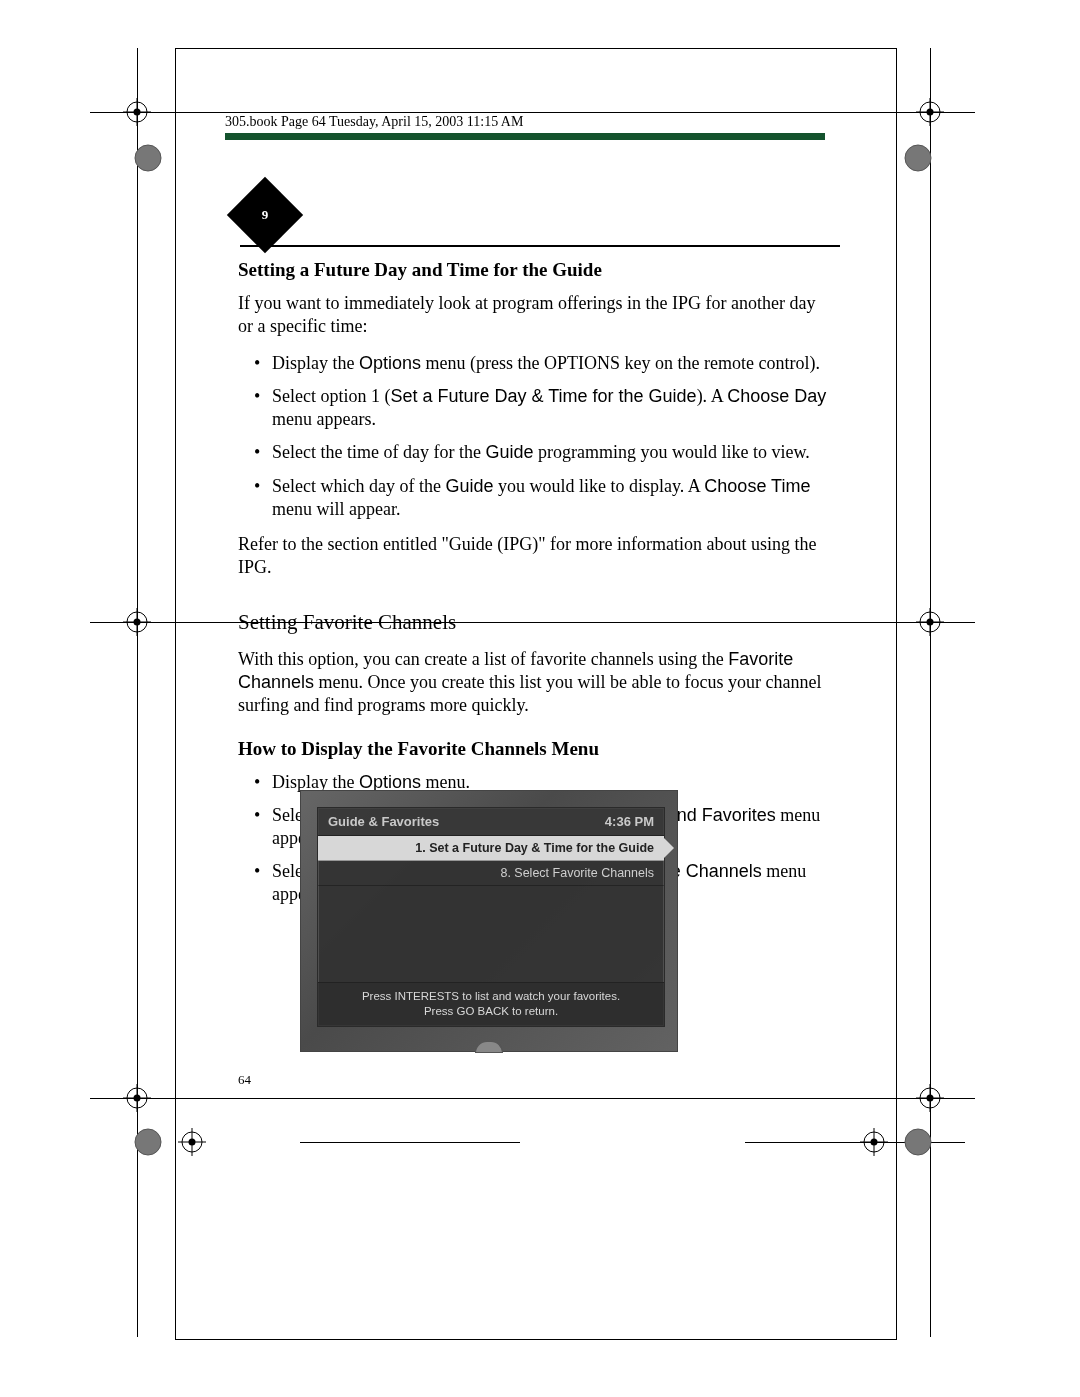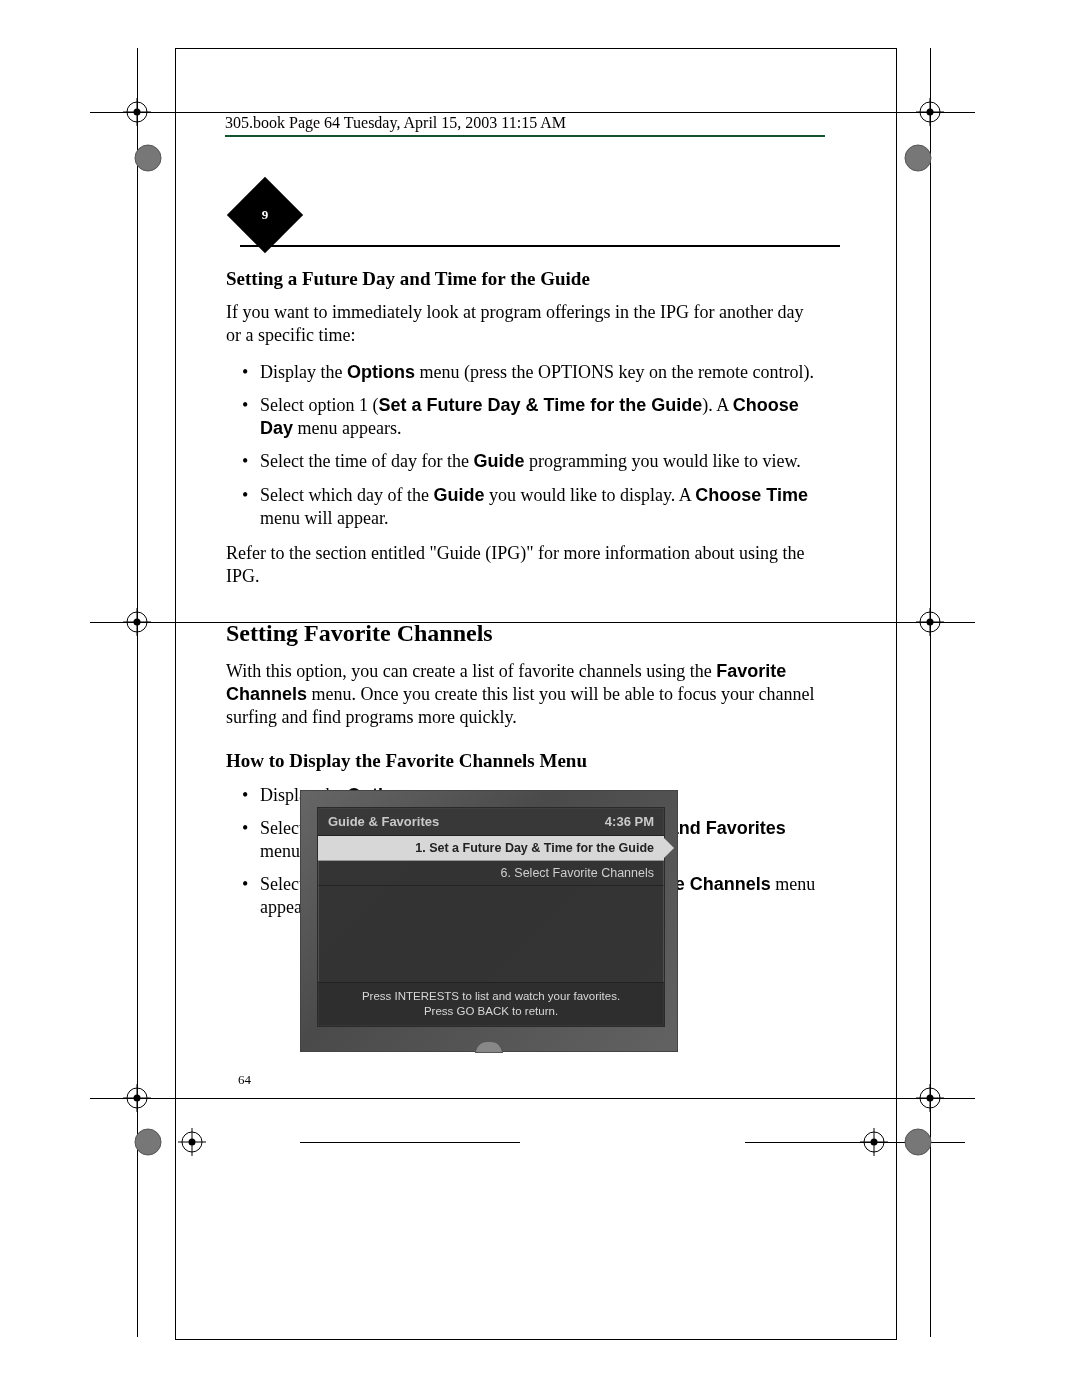--- a/index.html
+++ b/index.html
@@ -50,22 +50,22 @@
     position: absolute;
     transform: translate(-50%, -50%);
   }
   .dot svg { display: block; }
   
   .header-bar {
     position: absolute;
     left: 225px;
     width: 600px;
     top: 114px;
-    border-bottom: 2px solid #14532d;
-    font-size: 16px;
+    border-bottom: 7px solid #14532d;
+    font-size: 14px;
     padding-bottom: 3px;
   }
   
   .diamond {
     position: absolute;
     left: 238px;
     top: 188px;
     width: 54px;
     height: 54px;
     background: #000;
@@ -85,56 +85,55 @@
   .diamond-line {
     position: absolute;
     left: 240px;
     width: 600px;
     top: 245px;
     border-bottom: 2px solid #000;
   }
   
   .content {
     position: absolute;
-    left: 226px;
+    left: 238px;
     top: 258px;
     width: 590px;
     font-size: 18px;
     line-height: 1.28;
-    margin-top: 9px;
   }
   .h2 {
     font-weight: bold;
     font-size: 19px;
     margin: 0 0 10px 0;
   }
   .h1 {
-    font-weight: bold;
-    font-size: 24px;
+    font-weight: normal;
+    font-size: 21px;
     margin: 30px 0 12px 0;
   }
   .para {
     margin: 0 0 14px 0;
   }
   ul.bullets {
     margin: 0 0 12px 0;
     padding: 0 0 0 34px;
     list-style: none;
   }
   ul.bullets li {
     position: relative;
     margin-bottom: 10px;
   }
   ul.bullets li::before {
     content: "•";
     position: absolute;
     left: -18px;
     top: 0;
   }
-  .sans { font-family: Arial, Helvetica, sans-serif; font-weight: bold; }
+  .sans { font-family: Arial, Helvetica, sans-serif; }
   .page-number {
     position: absolute;
     left: 238px;
     top: 1072px;
     font-size: 13px;
     text-align: center;
   }
   
   .shot {
     position: absolute;
@@ -345,21 +344,21 @@
     </ul>
   </div>
 
   <div class="shot">
     <div class="menu-box">
       <div class="menu-title">
         <span>Guide &amp; Favorites</span>
         <span>4:36 PM</span>
       </div>
       <div class="menu-row selected">1.   Set a Future Day &amp; Time for the Guide</div>
-      <div class="menu-row">6.   Select Favorite Channels</div>
+      <div class="menu-row">8.   Select Favorite Channels</div>
       <div class="menu-footer">
         <div>Press INTERESTS to list and watch your favorites.</div>
         <div>Press GO BACK to return.</div>
       </div>
     </div>
     <div class="knob"></div>
   </div>
 
   <div class="page-number">64</div>
 

